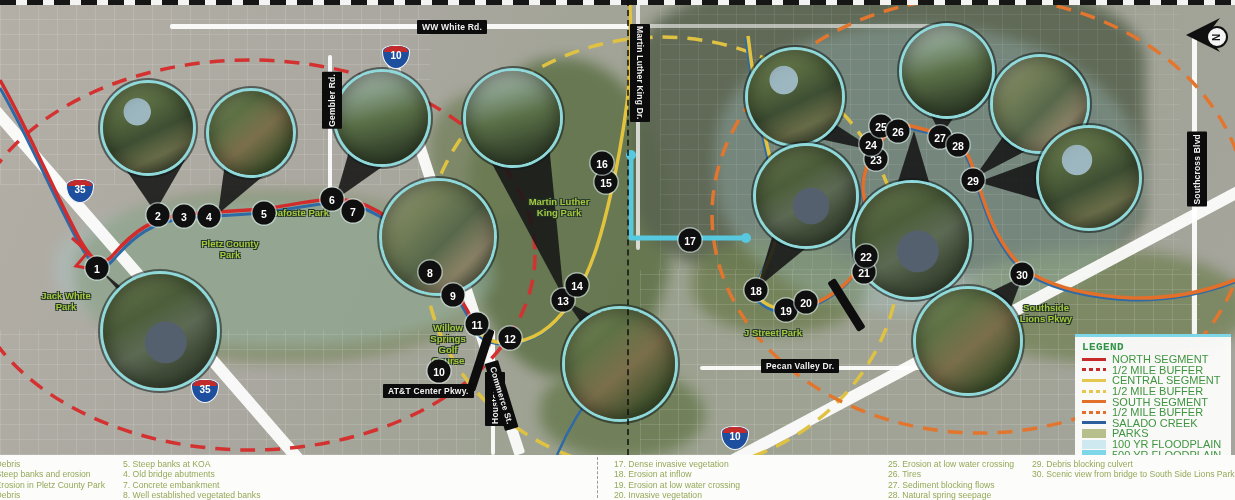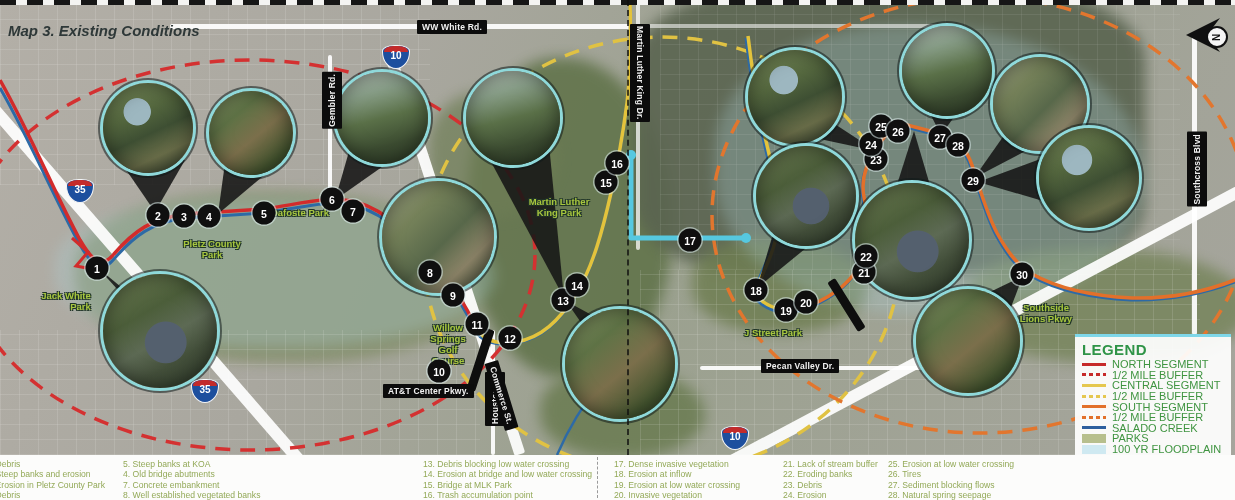--- a/index.html
+++ b/index.html
@@ -44,22 +44,22 @@
   .pos-gembler{left:322px;top:72px;}
   .pos-mlk-dr{left:630px;top:24px;}
   .pos-houston{left:485px;top:372px;}
   .pos-commerce{left:498px;top:360px;transform:rotate(73deg);transform-origin:left top;}
   .pos-att-center{left:383px;top:384px;}
   .pos-pecan-valley{left:761px;top:359px;}
   .pos-southcross{left:1187px;top:132px;}
   .park-label{position:absolute;color:#a7c63e;font-weight:bold;font-size:9.5px;text-align:center;
      white-space:pre-line;line-height:11px;z-index:25;transform:translate(-50%,-50%);
      text-shadow:-1px -1px 0 #203528,1px -1px 0 #203528,-1px 1px 0 #203528,1px 1px 0 #203528;}
-  .pos-jack-white{left:66px;top:301px;text-align:right;}
-  .pos-pletz{left:212px;top:249px;}
+  .pos-jack-white{left:66px;top:301px;}
+  .pos-pletz{left:230px;top:249px;}
   .pos-dafoste{left:300px;top:212px;}
   .pos-mlk-park{left:559px;top:207px;}
   .pos-willow{left:448px;top:344px;}
   .pos-j-street{left:773px;top:332px;}
   .pos-lions{left:1046px;top:313px;}
   
   .shield{position:absolute;width:28px;height:24px;transform:translate(-50%,-50%);z-index:28;}
   .shield .body{position:absolute;inset:0;background:#1d4f9e;border:1.5px solid #f5f5f5;
      border-radius:46% 46% 52% 52%/26% 26% 74% 74%;}
   .shield .band{position:absolute;left:2px;right:2px;top:1px;height:6px;background:#c32b2b;
@@ -75,21 +75,21 @@
   #compass .arrow{position:absolute;left:0;top:2px;width:34px;height:34px;background:#101010;
      clip-path:polygon(0% 50%,100% 0%,62% 50%,100% 100%);}
   #compass .ncirc{position:absolute;left:20px;top:10px;width:18px;height:18px;border-radius:50%;
      background:#f5f5f5;border:2px solid #101010;color:#101010;font-size:10px;font-weight:bold;
      display:flex;align-items:center;justify-content:center;}
   #compass .ncirc span{display:block;transform:rotate(-90deg);}
   
   #legend{position:absolute;left:1075px;top:334px;width:156px;z-index:45;
      background:rgba(255,255,255,.93);padding:4px 7px 6px 7px;box-sizing:border-box;
      border-top:3px solid #7ed7e9;}
-  #legend-title{color:#2f9447;font-weight:bold;font-size:15px;letter-spacing:.4px;margin-bottom:1px;}
+  #legend-title{color:#2f9447;font-weight:bold;font-size:11px;letter-spacing:.4px;margin-bottom:1px;font-family:Liberation Mono, monospace;}
   .legend-row{display:flex;align-items:center;height:10.6px;}
   .legend-row .sw{width:24px;margin-right:6px;flex:0 0 24px;}
   .sw-line{height:3px;background:var(--c);}
   .sw-dash{height:3px;background:repeating-linear-gradient(90deg,var(--c) 0 4px,transparent 4px 7px);}
   .sw-fill{height:9px;background:var(--c);}
   .legend-row .lab{color:#3f9440;font-weight:normal;font-size:11px;white-space:nowrap;}
   
   #notes-strip{position:absolute;left:0;top:455px;width:1235px;height:45px;background:#fcfcfb;}
   #notes-divider{position:absolute;left:597px;top:2px;height:41px;width:0;border-left:1px dashed #9a9a9a;}
   .notes-col{position:absolute;top:4px;color:#93a958;font-size:8.6px;line-height:10.4px;white-space:nowrap;}
@@ -169,21 +169,21 @@
       <div class="marker" style="left: 332px; top: 199px;">6</div>
       <div class="marker" style="left: 353px; top: 211px;">7</div>
       <div class="marker" style="left: 430px; top: 272px;">8</div>
       <div class="marker" style="left: 453px; top: 295px;">9</div>
       <div class="marker" style="left: 439px; top: 371px;">10</div>
       <div class="marker" style="left: 477px; top: 324px;">11</div>
       <div class="marker" style="left: 510px; top: 338px;">12</div>
       <div class="marker" style="left: 563px; top: 300px;">13</div>
       <div class="marker" style="left: 577px; top: 285px;">14</div>
       <div class="marker" style="left: 606px; top: 182px;">15</div>
-      <div class="marker" style="left: 617px; top: 163px;">16</div>
+      <div class="marker" style="left: 602px; top: 163px;">16</div>
       <div class="marker" style="left: 690px; top: 240px;">17</div>
       <div class="marker" style="left: 756px; top: 290px;">18</div>
       <div class="marker" style="left: 786px; top: 310px;">19</div>
       <div class="marker" style="left: 806px; top: 302px;">20</div>
       <div class="marker" style="left: 856px; top: 272px; margin-left: 8px;">21</div>
       <div class="marker" style="left: 866px; top: 256px;">22</div>
       <div class="marker" style="left: 876px; top: 159px;">23</div>
       <div class="marker" style="left: 871px; top: 144px;">24</div>
       <div class="marker" style="left: 881px; top: 126px;">25</div>
       <div class="marker" style="left: 898px; top: 131px;">26</div>
@@ -202,21 +202,20 @@
       <div class="photo pg4" style="left: 806px; top: 196px; height: 100px; width: 100px;"></div>
       <div class="photo pg3" style="left: 947px; top: 71px; height: 90px; width: 90px;"></div>
       <div class="photo pg5" style="left: 1040px; top: 104px; height: 94px; width: 94px;"></div>
       <div class="photo pg4" style="left: 912px; top: 240px; height: 114px; width: 114px;"></div>
       <div class="photo pg1" style="left: 1089px; top: 178px; height: 100px; width: 100px;"></div>
       <div class="photo pg2" style="left: 968px; top: 341px; height: 104px; width: 104px;"></div>
 
     <div id="neatline"></div>
     <div id="divider"></div>
 
-    <div id="map-title">Map 3. Existing Conditions</div>
 
     <div class="road-label pos-ww-white">WW White Rd.</div>
       <div class="road-label pos-gembler vert-up">Gembler Rd.</div>
       <div class="road-label pos-mlk-dr vert-down">Martin Luther King Dr.</div>
       <div class="road-label pos-houston vert-up">Houston St.</div>
       <div class="road-label pos-commerce">Commerce St.</div>
       <div class="road-label pos-att-center">AT&amp;T Center Pkwy.</div>
       <div class="road-label pos-pecan-valley">Pecan Valley Dr.</div>
       <div class="road-label pos-southcross vert-up">Southcross Blvd</div>
 
@@ -315,38 +314,30 @@
         <div>2. Steep banks and erosion</div>
         <div>3. Erosion in Pletz County Park</div>
         <div>4. Debris</div>
       </div>
       <div class="notes-col" style="left: 123px;">
         <div>5. Steep banks at KOA</div>
         <div>4. Old bridge abutments</div>
         <div>7. Concrete embankment</div>
         <div>8. Well established vegetated banks</div>
       </div>
-      <div class="notes-col" style="left: 423px;">
-        <div>13. Debris blocking low water crossing</div>
-        <div>14. Erosion at bridge and low water crossing</div>
-        <div>15. Bridge at MLK Park</div>
-        <div>16. Trash accumulation point</div>
-      </div>
       <div class="notes-col" style="left: 614px;">
         <div>17. Dense invasive vegetation</div>
         <div>18. Erosion at inflow</div>
         <div>19. Erosion at low water crossing</div>
         <div>20. Invasive vegetation</div>
       </div>
-      <div class="notes-col" style="left: 783px;">
-        <div>21. Lack of stream buffer</div>
-        <div>22. Eroding banks</div>
-        <div>23. Debris</div>
-        <div>24. Erosion</div>
-      </div>
       <div class="notes-col" style="left: 888px;">
         <div>25. Erosion at low water crossing</div>
         <div>26. Tires</div>
         <div>27. Sediment blocking flows</div>
         <div>28. Natural spring seepage</div>
       </div>
+      <div class="notes-col" style="left: 1032px;">
+        <div>29. Debris blocking culvert</div>
+        <div>30. Scenic view from bridge to South Side Lions Park</div>
+      </div>
   </div>
 </div>
 
 </body></html>

